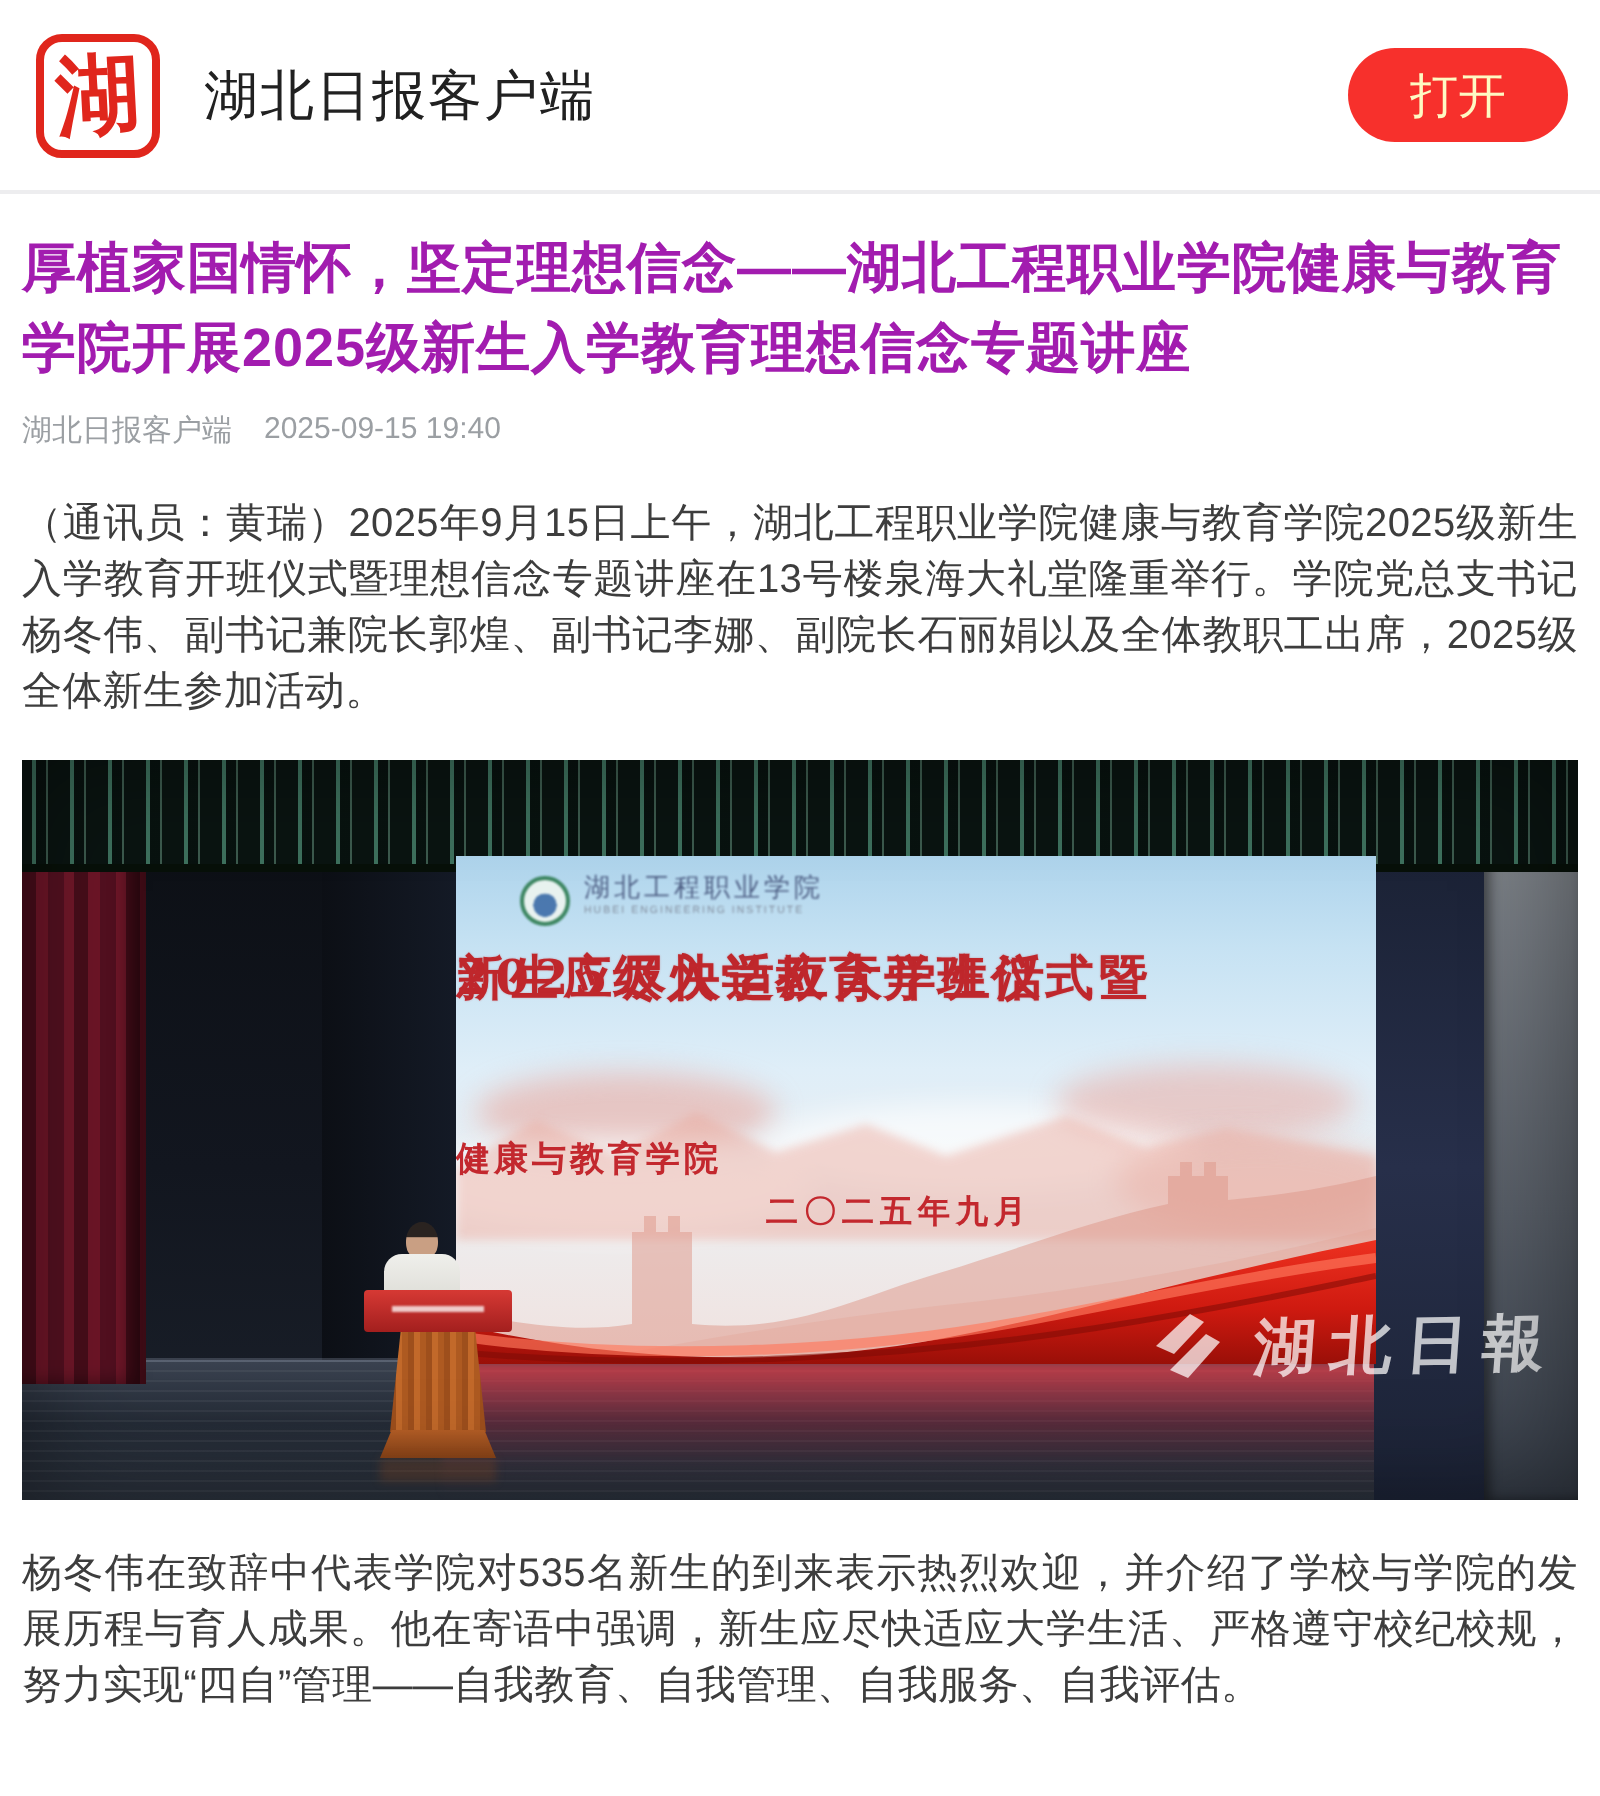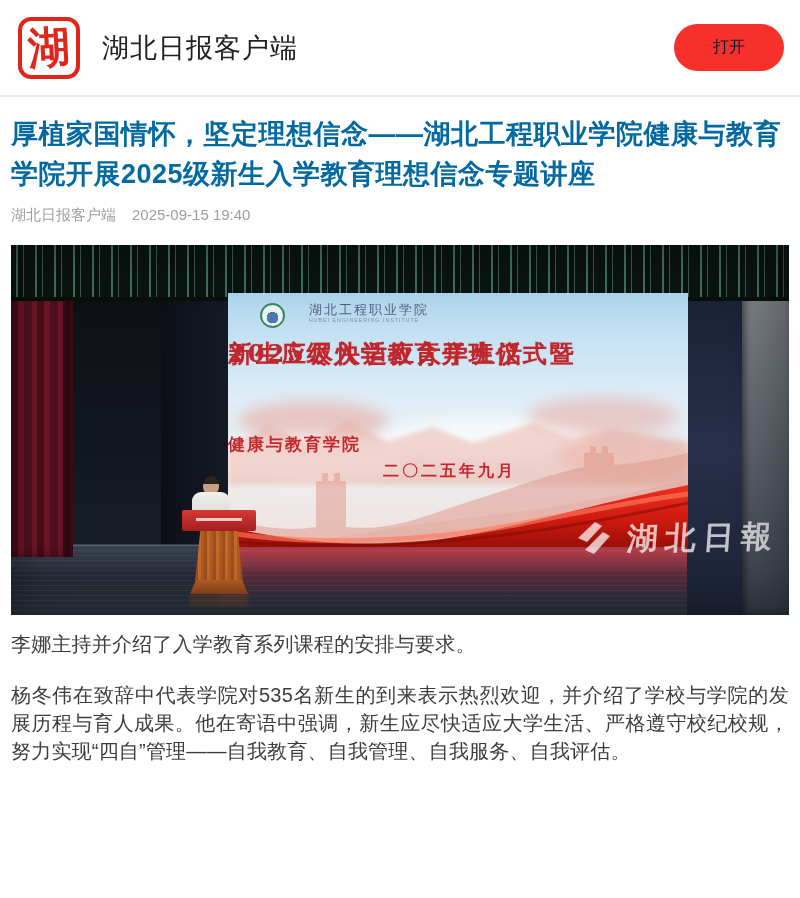--- a/index.html
+++ b/index.html
@@ -5,25 +5,25 @@
   * { margin:0; padding:0; box-sizing:border-box; }
   html,body { background:#ffffff; }
   body { font-family:"Liberation Sans","DejaVu Sans",sans-serif; width:800px; }
   .page { width:800px; height:898px; background:#fff; overflow:hidden; position:relative; }
 
   
   .app-header { height:97px; display:flex; align-items:center; padding:0 16px 0 18px; background:#fff; border-bottom:2px solid #ededef; }
   .seal { width:62px; height:62px; border:4px solid #e0261c; border-radius:13px; background:#fff; display:flex; align-items:center; justify-content:center; flex:0 0 auto; }
   .seal span { font-family:"DejaVu Serif","Liberation Serif",serif; font-weight:700; font-size:42px; color:#e0261c; transform:rotate(-3deg) scaleY(1.05); line-height:1; }
   .app-name { margin-left:22px; font-size:27px; color:#212121; letter-spacing:1px; font-weight:500; }
-  .open-btn { margin-left:auto; width:110px; height:47px; border:none; border-radius:24px; background:#f7302c; color:#0f172a; font-size:16px; font-family:inherit; display:flex; align-items:center; justify-content:center; cursor:pointer; }
+  .open-btn { margin-left:auto; width:110px; height:47px; border:none; border-radius:24px; background:#f7302c; color:#fef9c3; font-size:24px; font-family:inherit; display:flex; align-items:center; justify-content:center; cursor:pointer; }
 
   
   .article { padding:0 11px; }
-  .article-title { margin-top:17px; font-size:27px; line-height:40px; font-weight:700; color:#0369a1; letter-spacing:0.5px; }
+  .article-title { margin-top:17px; font-size:27px; line-height:40px; font-weight:700; color:#a21caf; letter-spacing:0.5px; }
   .byline { margin-top:12px; display:flex; gap:16px; font-size:15px; color:#9b9fa3; }
   .article p { margin-top:23px; font-size:20px; line-height:28px; color:#3d3d3d; letter-spacing:0.2px; text-align:justify; }
   .article p.tight { margin-top:15px; }
 
   
   .photo { position:relative; width:778px; height:370px; margin:20px 0 0; overflow:hidden; background:#0d1016; }
   .photo * { position:absolute; }
   .ph-back { inset:0; background:linear-gradient(180deg,#0b0e13 0%,#12161f 55%,#1b212b 100%); }
   .ph-backwall-edge { left:150px; top:56px; width:67px; height:250px; background:linear-gradient(90deg,#0c0f15,#141a26); }
   .ph-floor { left:0; right:0; top:300px; bottom:0; background:linear-gradient(180deg,#3a4250 0%,#242b36 45%,#2b323d 100%); }
@@ -36,21 +36,21 @@
   .ph-valance { left:0; right:0; top:0; height:56px;
     background:#0a1411; border-bottom:4px solid #071009; }
   .ph-valance::after { content:""; position:absolute; inset:0;
     background:repeating-linear-gradient(90deg, transparent 0 5px, rgba(70,128,106,.85) 5px 7px, rgba(8,18,15,.9) 7px 12px, rgba(120,175,150,.45) 12px 13px, transparent 13px 19px); }
   .ph-hook { top:52px; width:13px; height:16px; background:#0b141d; border-radius:0 0 7px 7px; }
   .ph-hook.h1{left:352px;} .ph-hook.h2{left:438px;} .ph-hook.h3{left:532px;} .ph-hook.h4{left:626px;}
 
   .screen { left:217px; top:48px; width:460px; height:254px; overflow:hidden;
     background:linear-gradient(180deg,#aed4ec 0%,#c6e2f3 18%,#dfeef8 42%,#edeff1 68%,#f0e1de 100%); }
   .screen * { position:absolute; }
-  .scr-logo { left:32px; top:10px; display:flex; gap:24px; align-items:flex-end; filter:blur(.4px); opacity:.9; position:absolute; }
+  .scr-logo { left:32px; top:10px; display:flex; gap:7px; align-items:flex-end; filter:blur(.4px); opacity:.9; position:absolute; }
   .scr-logo-circle { position:static; width:25px; height:25px; border-radius:50%; border:2px solid #2f7d52; background:radial-gradient(circle at 50% 60%, #3f6ea8 0 35%, #eef5f0 36%); flex:0 0 auto; }
   .scr-logo-texts { position:static; display:flex; flex-direction:column; }
   .scr-logo-cn { position:static; font-family:"DejaVu Serif",serif; font-size:13px; color:#44537a; letter-spacing:2px; line-height:14px; }
   .scr-logo-en { position:static; font-size:10px; transform:scale(.52); transform-origin:left top; color:#7d8696; letter-spacing:2px; line-height:10px; margin-top:1px; white-space:nowrap; }
   .scr-title { left:0; right:0; top:44px; text-align:center; font-family:"DejaVu Serif","Liberation Serif",serif; font-weight:700; color:#bf272c; font-size:24px; letter-spacing:3px; line-height:34px; text-shadow:0 0 1px rgba(191,39,44,.4); }
   .scr-cloud { border-radius:50%; filter:blur(7px); }
   .c1 { left:10px; top:108px; width:150px; height:40px; background:rgba(233,158,146,.5); }
   .c2 { left:150px; top:124px; width:220px; height:44px; background:rgba(255,255,255,.65); }
   .c3 { left:300px; top:104px; width:150px; height:38px; background:rgba(233,158,146,.45); }
   .c4 { left:-20px; top:140px; width:200px; height:50px; background:rgba(255,255,255,.55); }
@@ -87,20 +87,21 @@
     <button class="open-btn">打开</button>
   </header>
 
   <main class="article">
     <h1 class="article-title">厚植家国情怀，坚定理想信念——湖北工程职业学院健康与教育学院开展2025级新生入学教育理想信念专题讲座</h1>
     <div class="byline">
       <span>湖北日报客户端</span>
       <span>2025-09-15 19:40</span>
     </div>
 
+    <p>（通讯员：黄瑞）2025年9月15日上午，湖北工程职业学院健康与教育学院2025级新生入学教育开班仪式暨理想信念专题讲座在13号楼泉海大礼堂隆重举行。学院党总支书记杨冬伟、副书记兼院长郭煌、副书记李娜、副院长石丽娟以及全体教职工出席，2025级全体新生参加活动。</p>
 
     <figure class="photo">
       <div class="ph-back"></div>
       <div class="ph-backwall-edge"></div>
       <div class="ph-floor"></div>
       <div class="ph-reflection"></div>
       <div class="ph-stage-edge"></div>
       <div class="ph-curtain"></div>
       <div class="ph-pillar"></div>
       <div class="ph-right-wall"></div>
@@ -169,16 +170,15 @@
         <svg width="42" height="34" viewBox="0 0 42 34">
           <path fill="rgba(255,255,255,0.85)" d="M3,17 L20,1 L27,5 L12,21 Z"></path>
           <path fill="rgba(255,255,255,0.85)" d="M10,29 L28,11 L35,15 L19,33 Z"></path>
         </svg>
         <span class="wm-text">湖北日報</span>
       </div>
 
       <div class="ph-vignette"></div>
     </figure>
 
-    <p class="tight">李娜主持并介绍了入学教育系列课程的安排与要求。</p>
     <p>杨冬伟在致辞中代表学院对535名新生的到来表示热烈欢迎，并介绍了学校与学院的发展历程与育人成果。他在寄语中强调，新生应尽快适应大学生活、严格遵守校纪校规，努力实现“四自”管理——自我教育、自我管理、自我服务、自我评估。</p>
   </main>
 </div>
 
 </body></html>

